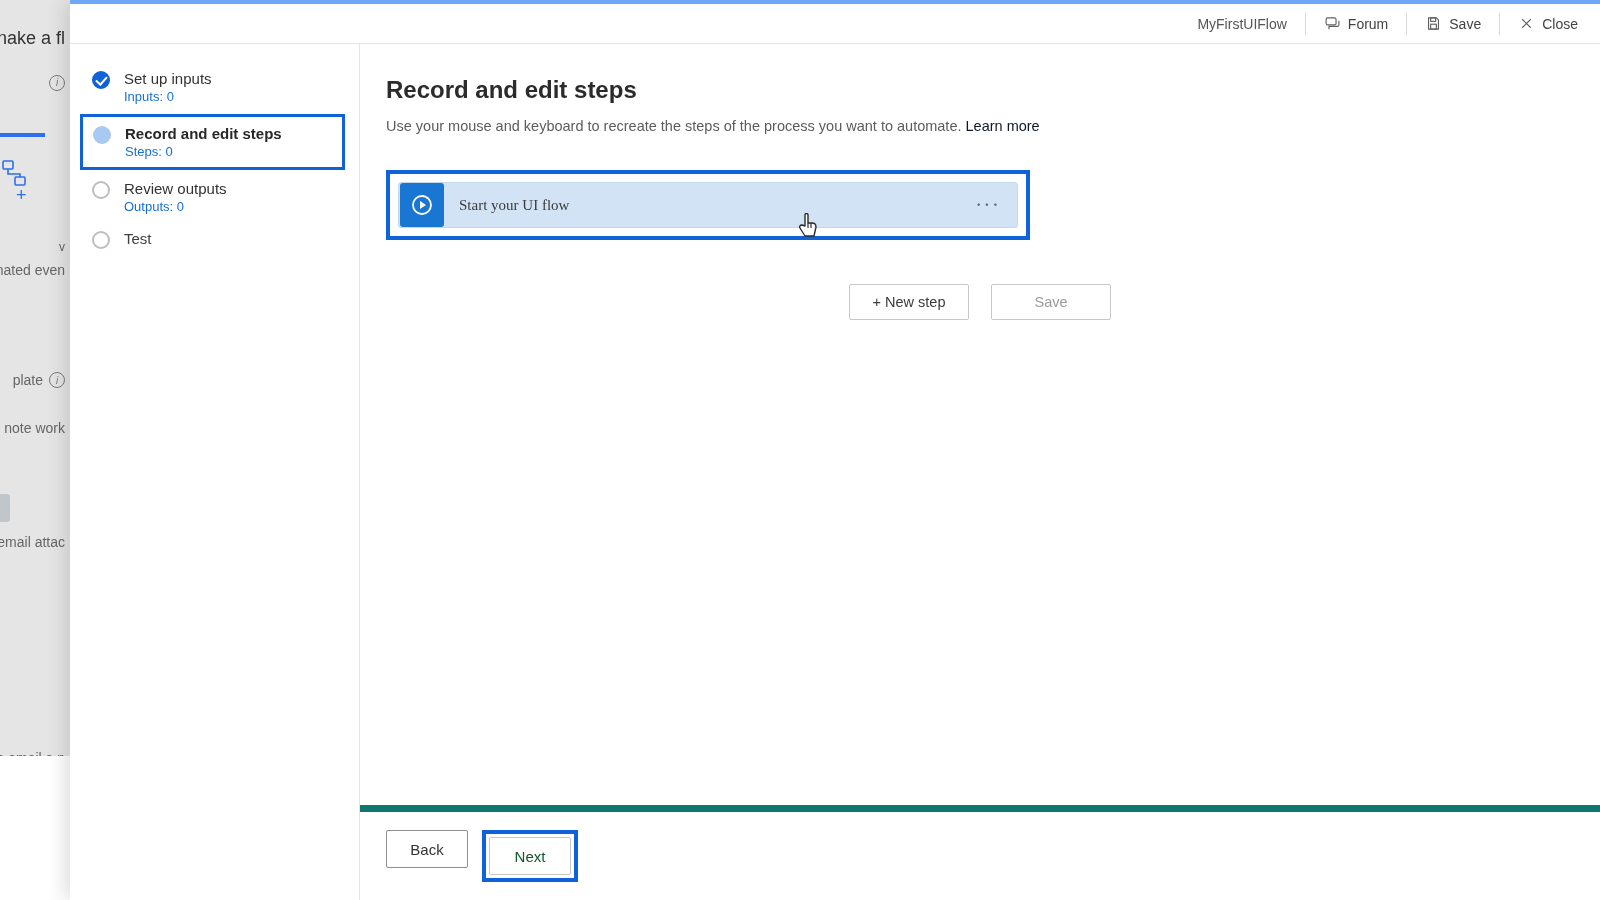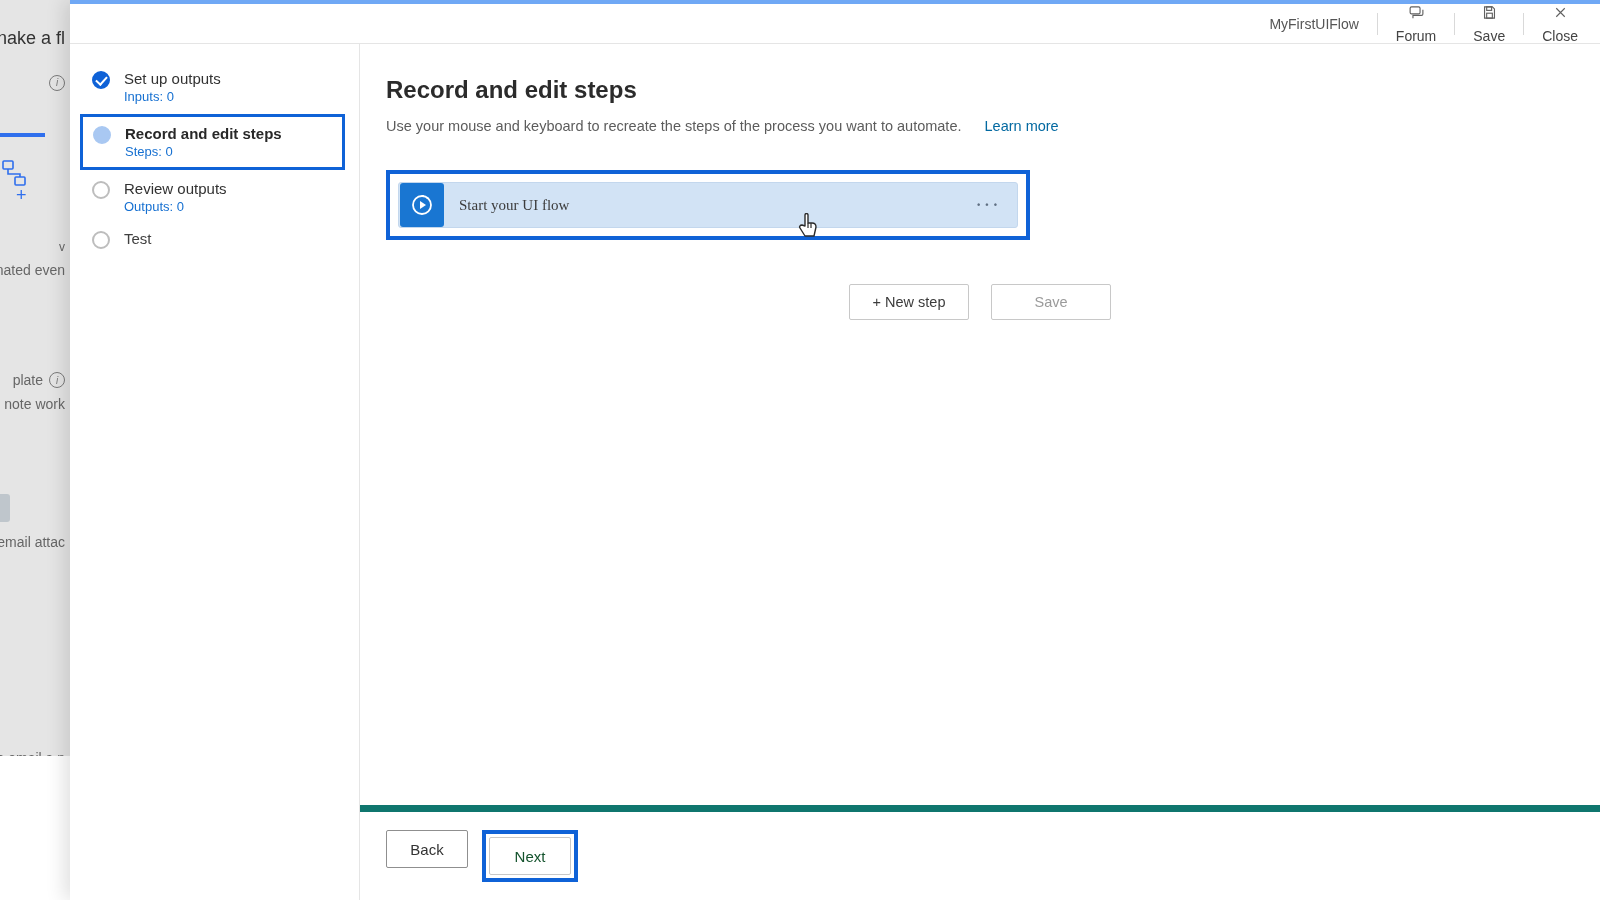--- a/index.html
+++ b/index.html
@@ -47,21 +47,21 @@
       display: flex;
       justify-content: flex-end;
       align-items: center;
       gap: 4px;
       padding-right: 8px;
       font-size: 14px;
       color: #444;
     }
     .hdr .title { padding: 0 14px; color:#555; }
     .hdr .sep { width:1px; height:22px; background:#d9d9d9; }
-    .hdr .btn { display:flex; align-items:center; gap:7px; padding:0 14px; height:40px; cursor:pointer;flex-direction:column; }
+    .hdr .btn { display:flex; align-items:center; gap:7px; padding:0 14px; height:40px; cursor:pointer; }
     .hdr .btn svg { width:17px; height:17px; }
 
     
     .body { flex:1; display:flex; min-height:0; }
 
     
     .nav {
       width: 290px;
       border-right: 1px solid #e5e5e5;
       padding: 18px 20px 18px 18px;
@@ -90,21 +90,21 @@
       border:3px solid #0f62d7;
       margin:2px -6px 2px -8px;
       padding:8px 10px 8px 10px;
     }
 
     
     .main { flex:1; display:flex; flex-direction:column; min-width:0; }
     .content { flex:1; padding: 32px 26px 12px 26px; overflow:auto; }
     .content h1 { font-size:24px; font-weight:600; color:#2b2b2b; margin-bottom:14px; }
     .content .desc { font-size:14.5px; color:#5c5c5c; margin-bottom:36px; }
-    .content .desc a { color:#0369a1; text-decoration:none; margin-left:19px;text-align:right; }
+    .content .desc a { color:#0f172a; text-decoration:none; margin-left:0;text-align:right; }
 
     .card-wrap { display:flex; justify-content:flex-start;font-family:Liberation Serif, serif; }
     .card-hi { border:4px solid #0f62d7; padding:8px; }
     .card {
       width:620px; height:46px;
       background:#d2e3f5;
       border:1px solid #c3d7ed;
       border-radius:3px;
       display:flex; align-items:center;
       gap:14px;
@@ -164,21 +164,21 @@
       <path d="M6 9 v5 h12 v3"></path>
     </svg>
   </div>
   <div class="plus-b">+</div>
   <div class="frag" style="top:240px; font-size:12px;">v</div>
   <div class="frag" style="top:262px;">ignated even</div>
   <div class="frag" style="top:372px; display:flex; align-items:center; gap:6px;">
     <span>plate</span>
       <span class="info-ic">i</span>
   </div>
-  <div class="frag" style="top:396px;">note work</div>
+  <div class="frag" style="top:420px;">note work</div>
   <div class="grey-box"></div>
   <div class="frag" style="top:534px;">email attac</div>
   <div class="frag" style="top:750px;">o email a n</div>
 </div>
 
 <div class="panel">
   <div class="panel-top-accent"></div>
 
   <div class="hdr">
     <div class="title">MyFirstUIFlow</div>
@@ -207,21 +207,21 @@
       <span>Close</span>
     </div>
   </div>
 
   <div class="body">
 
     <div class="nav">
       <div class="nav-item done">
         <div class="bullet"></div>
         <div class="lbls">
-          <div class="t">Set up outputs</div>
+          <div class="t">Set up inputs</div>
           <div class="sub">Inputs: 0</div>
         </div>
       </div>
 
       <div class="nav-hi">
         <div class="nav-item active" style="padding:0;">
           <div class="bullet"></div>
           <div class="lbls">
             <div class="t">Record and edit steps</div>
             <div class="sub">Steps: 0</div>

